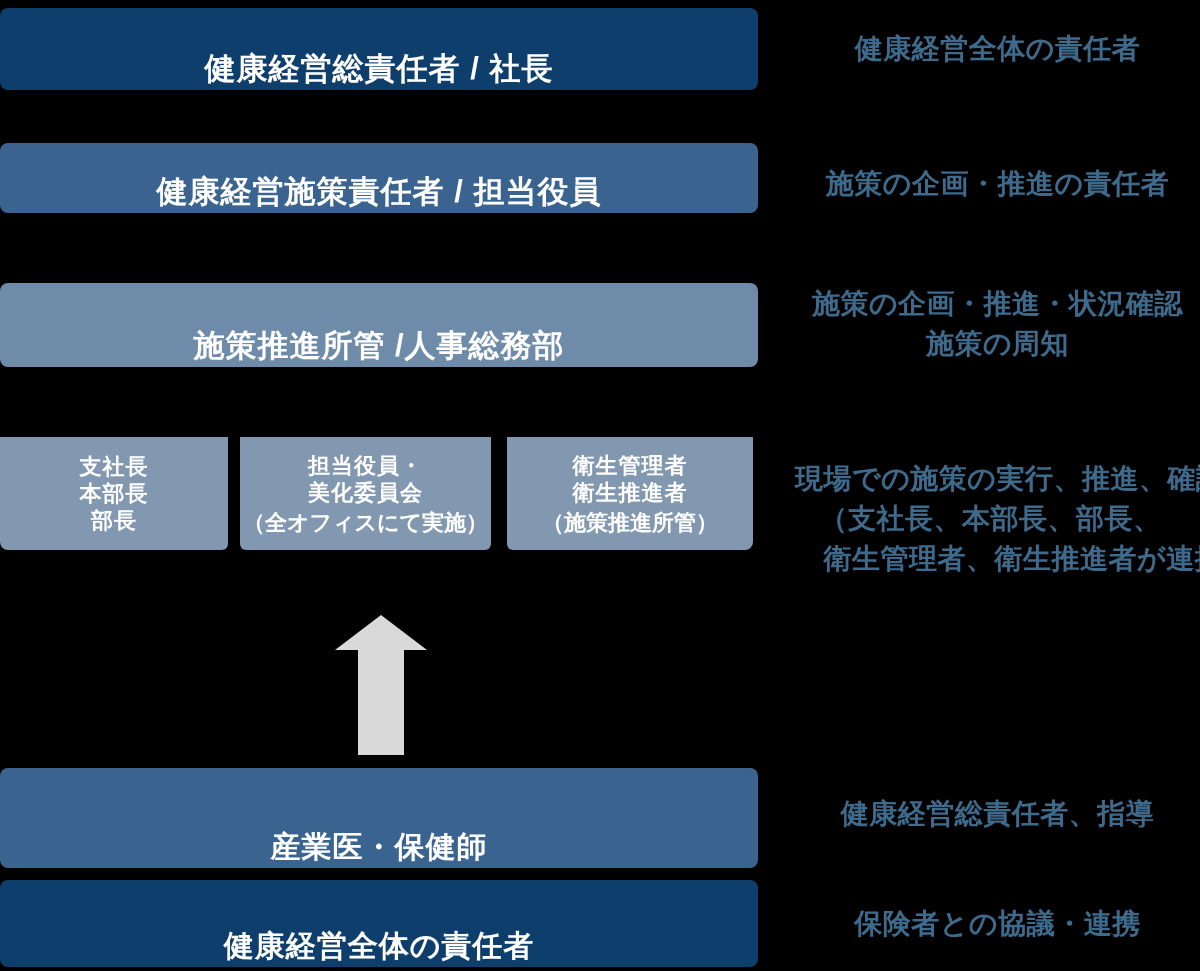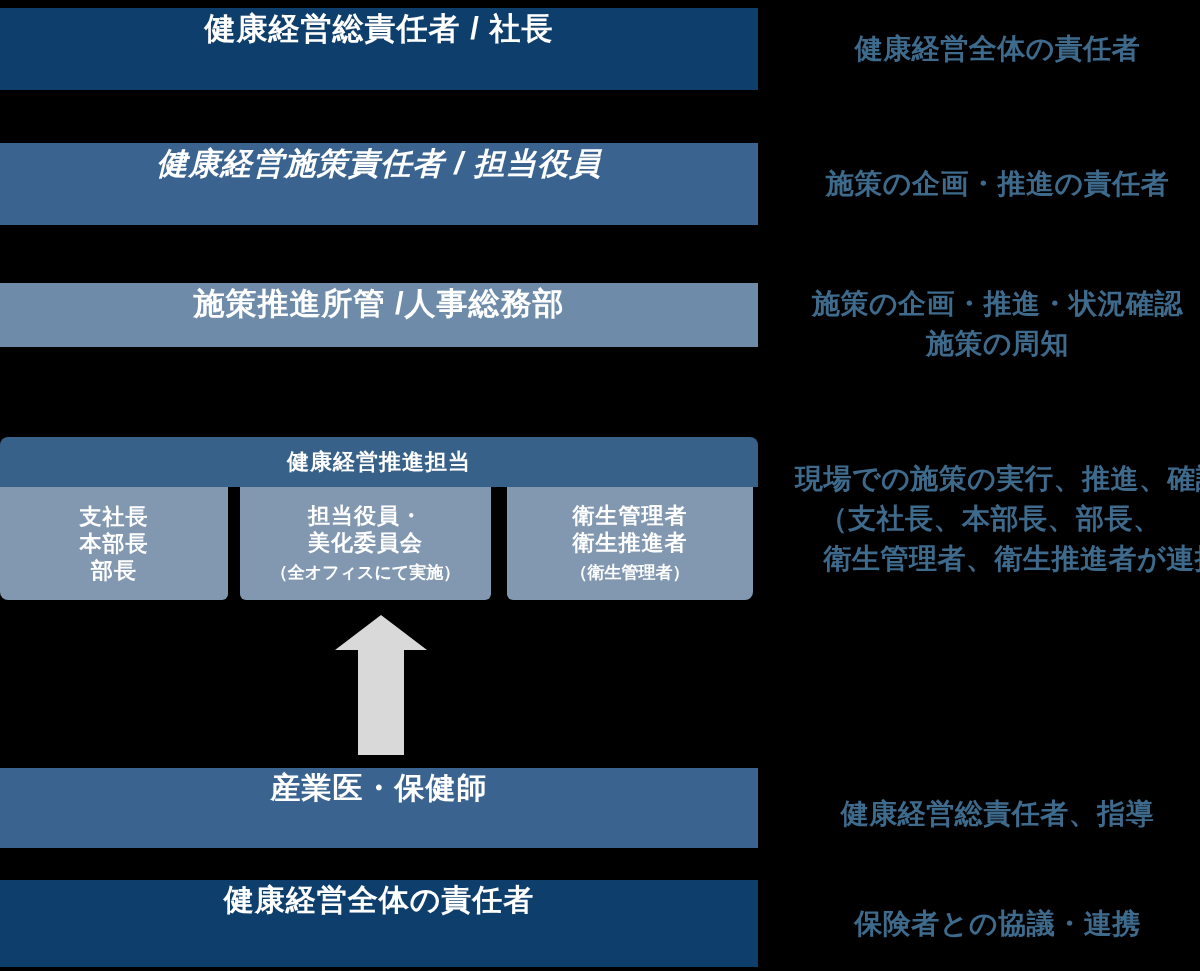--- a/index.html
+++ b/index.html
@@ -6,44 +6,44 @@
     --background:#000000; --navy:#0e3e6b; --medium-blue:#3a648f; --header-blue:#38618a;
     --light-blue:#6e8caa; --subbox-blue:#8298b0; --arrow-gray:#d9d9d9;
     --annotation-text:#3e6a8c; --bar-text:#ffffff;
   }
   html,body{margin:0;padding:0;background:var(--background);}
   .canvas{
     position:relative;width:1200px;height:971px;background:var(--background);
     font-family:"Liberation Sans","DejaVu Sans",sans-serif;font-weight:bold;overflow:hidden;
   }
   .bar{
-    position:absolute;left:0;width:758px;border-radius:0;
-    display:flex;align-items:flex-start;justify-content:center;
+    position:absolute;left:0;width:758px;border-radius:8px;
+    display:flex;align-items:flex-end;justify-content:center;
     color:var(--bar-text);letter-spacing:1px;white-space:pre;
   }
   .bar-president{top:8px;height:82px;background:var(--navy);font-size:31px;}
-  .bar-officer{top:143px;height:82px;background:var(--medium-blue);font-size:31px;font-style:italic;}
-  .bar-hr{top:283px;height:64px;background:var(--light-blue);font-size:31px;}
-  .bar-doctor{top:768px;height:80px;background:var(--medium-blue);font-size:30px;}
+  .bar-officer{top:143px;height:70px;background:var(--medium-blue);font-size:31px;}
+  .bar-hr{top:283px;height:84px;background:var(--light-blue);font-size:31px;}
+  .bar-doctor{top:768px;height:100px;background:var(--medium-blue);font-size:30px;}
   .bar-insurer{top:880px;height:87px;background:var(--navy);font-size:30px;}
 
   .section-promoters{position:absolute;top:437px;left:0;width:758px;height:163px;}
   .s4-header{
     height:50px;background:var(--header-blue);border-radius:8px 8px 0 0;
     display:flex;align-items:center;justify-content:center;
     color:var(--bar-text);font-size:22px;letter-spacing:1px;
   }
   .s4-boxes{display:flex;height:113px;}
   .s4-box{
     background:var(--subbox-blue);color:var(--bar-text);
     display:flex;flex-direction:column;align-items:center;justify-content:center;
     text-align:center;
   }
   .s4-box .line{font-size:22px;line-height:27px;letter-spacing:1px;}
-  .s4-box .note{font-size:17px;line-height:24px;margin-top:5px;letter-spacing:0;}
+  .s4-box .note{font-size:22px;line-height:24px;margin-top:5px;letter-spacing:0;}
   .s4-box.b1{width:228px;border-radius:0 0 6px 8px;}
   .s4-box.b2{width:251px;margin-left:12px;border-radius:0 0 6px 6px;}
   .s4-box.b3{width:246px;margin-left:16px;border-radius:0 0 8px 6px;}
 
   .up-arrow{position:absolute;left:335px;top:615px;width:92px;height:140px;}
 
   .annot{
     position:absolute;left:795px;width:405px;
     display:flex;flex-direction:column;justify-content:center;
     color:var(--annotation-text);font-size:28px;letter-spacing:0.5px;white-space:pre;text-align:center;
@@ -78,38 +78,35 @@
 
   <div class="bar bar-hr">
     <span>施策推進所管 /人事総務部</span>
   </div>
   <div class="annot a3">
     <div class="aline">施策の企画・推進・状況確認</div>
     <div class="aline">施策の周知</div>
   </div>
 
   <div class="section-promoters">
-    <div class="s4-header">
-      <span>健康経営推進担当</span>
-    </div>
     <div class="s4-boxes">
       <div class="s4-box b1">
         <div class="line">支社長</div>
         <div class="line">本部長</div>
         <div class="line">部長</div>
       </div>
       <div class="s4-box b2">
         <div class="line">担当役員・</div>
         <div class="line">美化委員会</div>
         <div class="note">（全オフィスにて実施）</div>
       </div>
       <div class="s4-box b3">
         <div class="line">衛生管理者</div>
         <div class="line">衛生推進者</div>
-        <div class="note">（衛生管理者）</div>
+        <div class="note">（施策推進所管）</div>
       </div>
     </div>
   </div>
   <div class="annot a4">
     <div class="aline">現場での施策の実行、推進、確認</div>
     <div class="aline hang">（支社長、本部長、部長、</div>
     <div class="aline">　衛生管理者、衛生推進者が連携）</div>
   </div>
 
   <svg class="up-arrow" viewBox="0 0 92 140" xmlns="http://www.w3.org/2000/svg">

